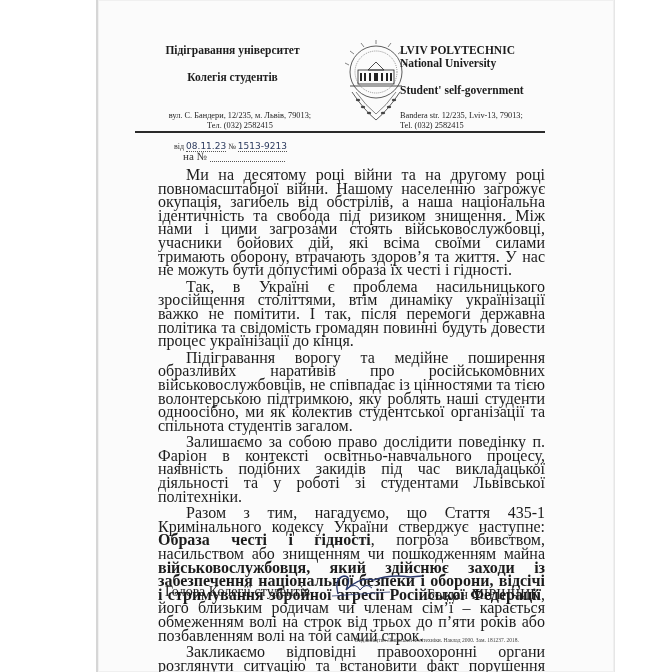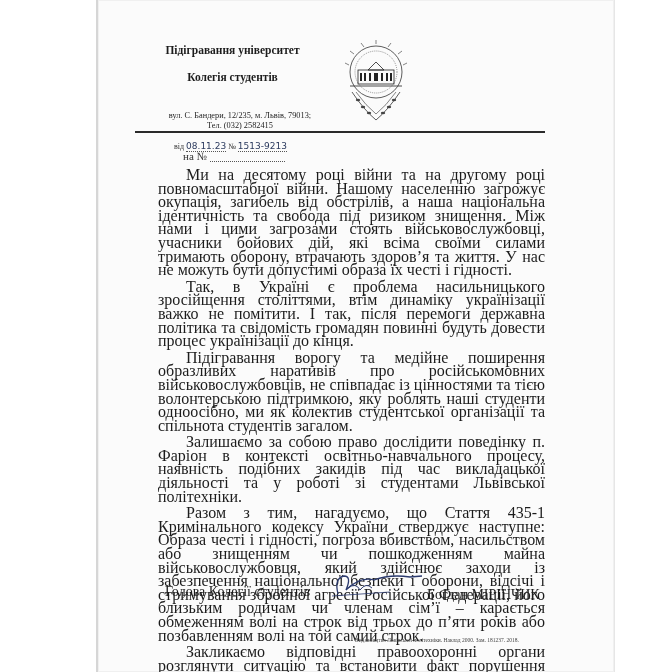--- a/index.html
+++ b/index.html
@@ -37,41 +37,50 @@
   .reg { position: absolute; left: 174px; top: 141px; font-size: 8px; color: #333; }
   .reg .hand { font-family: "DejaVu Sans", sans-serif; font-size: 9px; color: #2b3a5e; }
   .reg .line { display: inline-block; border-bottom: 1px dotted #555; }
   .to { position: absolute; left: 183px; top: 150px; font-size: 11px; color: #333; }
   .to .line { display: inline-block; width: 75px; border-bottom: 1px dotted #555; vertical-align: bottom; height: 8px;}
   .body {
     position: absolute; left: 158px; top: 168px; width: 387px;
     font-size: 16px; line-height: 13.6px; text-align: justify;
   }
   .body p { margin: 0 0 3px 0; text-indent: 28px; }
-  .body b { font-weight: normal; }
+  .body b { font-weight: bold; }
   .sig {
     position: absolute; left: 165px; top: 584px; width: 390px; height: 30px; font-size: 14px;
   }
   .sig-title { position: absolute; left: 0; top: 0; }
   .sig-name { position: absolute; left: 262px; top: 3px; }
   .signature { position: absolute; left: 330px; top: 568px; width: 95px; height: 32px; }
   .footer { position: absolute; left: 355px; top: 637px; font-size: 5.5px; color: #444; }
 </style>
 </head>
 <body>
 
 <div class="frame"></div>
 
 <div class="letterhead">
   <div class="lh-left">
     <div class="lh-title">Підігравання університет</div>
     <div class="lh-sub">Колегія студентів</div>
     <div class="lh-addr">
       <div>вул. С. Бандери, 12/235, м. Львів, 79013;</div>
       <div>Тел. (032) 2582415</div>
+    </div>
+  </div>
+  <div class="lh-right">
+    <div class="lh-title">LVIV POLYTECHNIC</div>
+    <div class="lh-title">National University</div>
+    <div class="lh-sub">Student' self-government</div>
+    <div class="lh-addr">
+      <div>Bandera str. 12/235, Lviv-13, 79013;</div>
+      <div>Tel. (032) 2582415</div>
     </div>
   </div>
 </div>
 
 <svg class="logo" viewBox="0 0 80 84">
   <circle cx="40" cy="32" r="26" fill="none" stroke="#333" stroke-width="0.8"></circle>
   <circle cx="40" cy="32" r="21" fill="none" stroke="#333" stroke-width="0.5" stroke-dasharray="1,1"></circle>
   <g stroke="#333" stroke-width="0.6">
     <line x1="40" y1="4" x2="40" y2="0"></line>
       <line x1="28" y1="7" x2="25" y2="3"></line>

